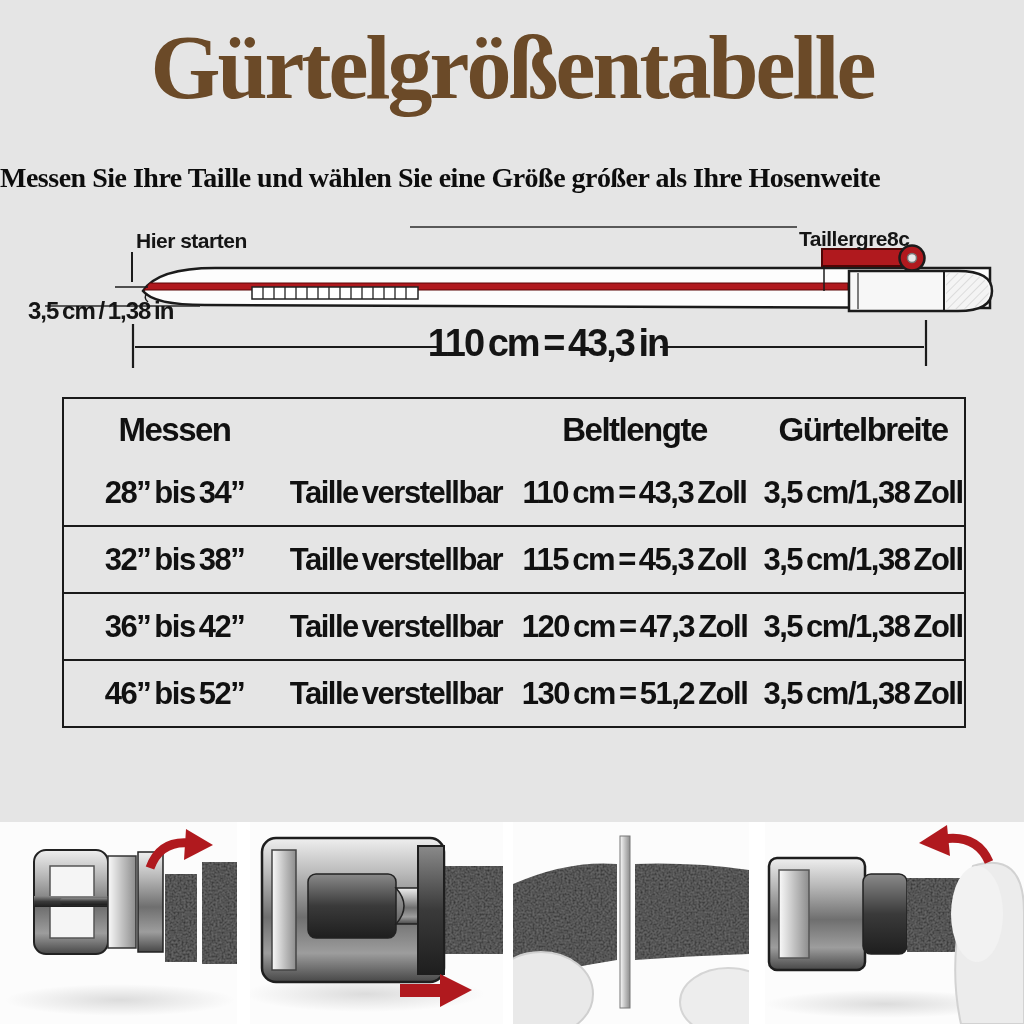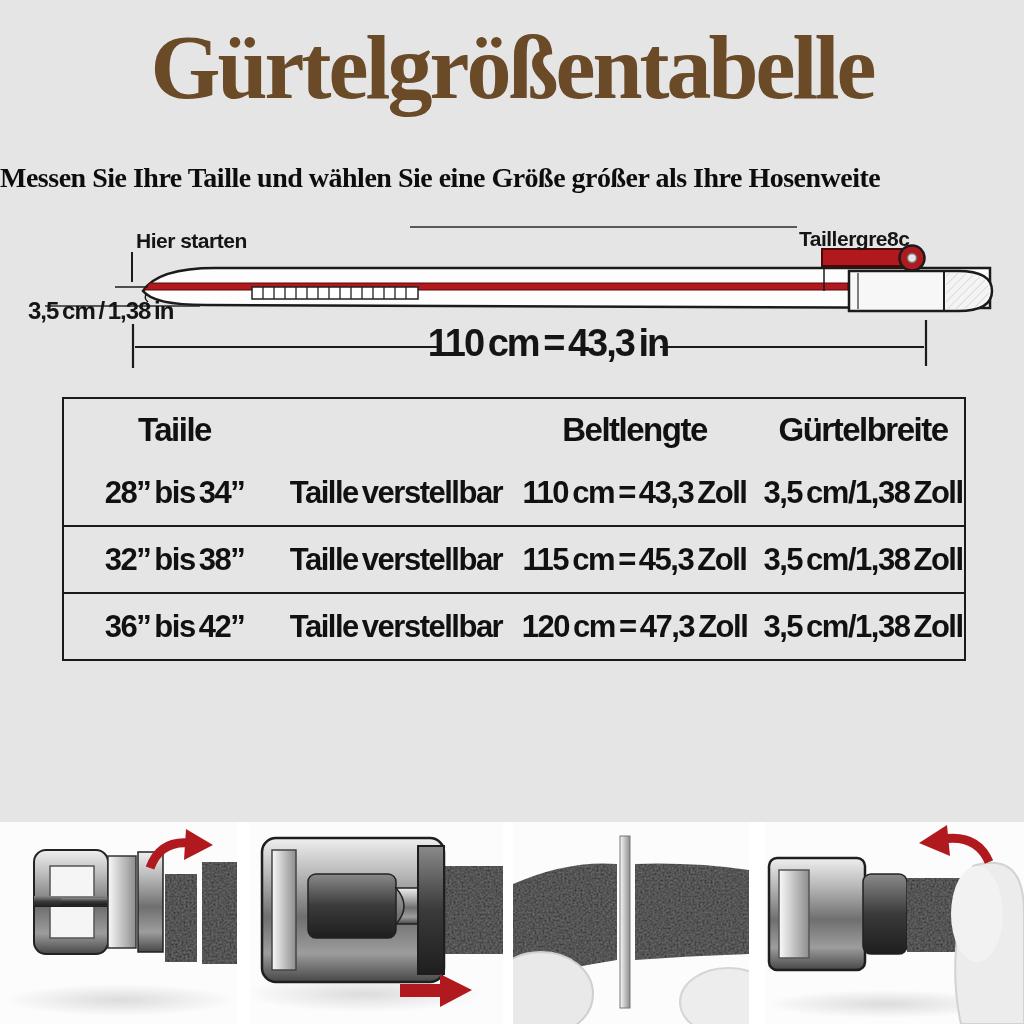--- a/index.html
+++ b/index.html
@@ -87,21 +87,21 @@
   </svg>
 
   <div class="lbl lbl-start">Hier starten</div>
   <div class="lbl lbl-waist">Taillergre8c</div>
   <div class="lbl lbl-width">3,5 cm / 1,38 in</div>
   <div class="lbl lbl-length">110 cm = 43,3 in</div>
 
   <table class="size-table">
     <thead>
       <tr>
-        <th class="col-waist">Taiile</th>
+        <th class="col-waist">Messen</th>
         <th class="col-adjust"></th>
         <th class="col-length">Beltlengte</th>
         <th class="col-width">Gürtelbreite</th>
       </tr>
     </thead>
     <tbody>
       <tr>
         <td>28” bis 34”</td>
         <td class="adjust-cell">Taille verstellbar</td>
         <td>110 cm = 43,3 Zoll</td>
@@ -110,20 +110,26 @@
       <tr>
         <td>32” bis 38”</td>
         <td class="adjust-cell">Taille verstellbar</td>
         <td>115 cm = 45,3 Zoll</td>
         <td>3,5 cm/1,38 Zoll</td>
       </tr>
       <tr>
         <td>36” bis 42”</td>
         <td class="adjust-cell">Taille verstellbar</td>
         <td>120 cm = 47,3 Zoll</td>
+        <td>3,5 cm/1,38 Zoll</td>
+      </tr>
+      <tr>
+        <td>46” bis 52”</td>
+        <td class="adjust-cell">Taille verstellbar</td>
+        <td>130 cm = 51,2 Zoll</td>
         <td>3,5 cm/1,38 Zoll</td>
       </tr>
     </tbody>
   </table>
 
   <svg width="0" height="0" style="position:absolute">
     <defs>
       <linearGradient id="metalV" x1="0" y1="0" x2="0" y2="1">
         <stop offset="0" stop-color="#efefef"></stop>
           <stop offset="0.25" stop-color="#b8b8b8"></stop>

